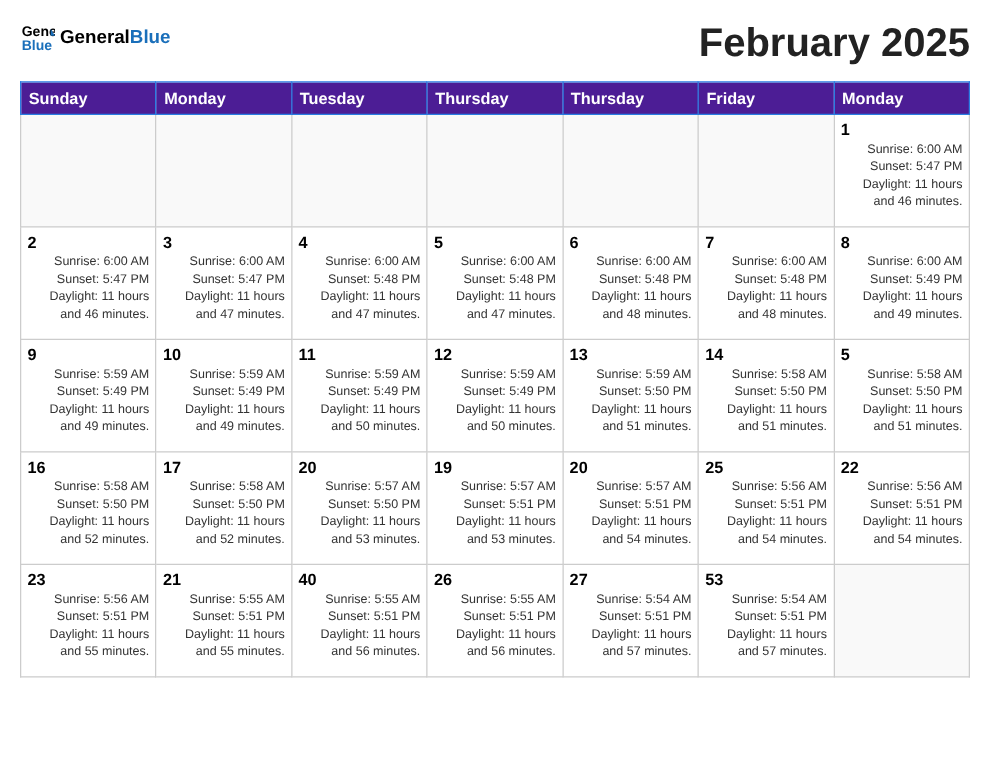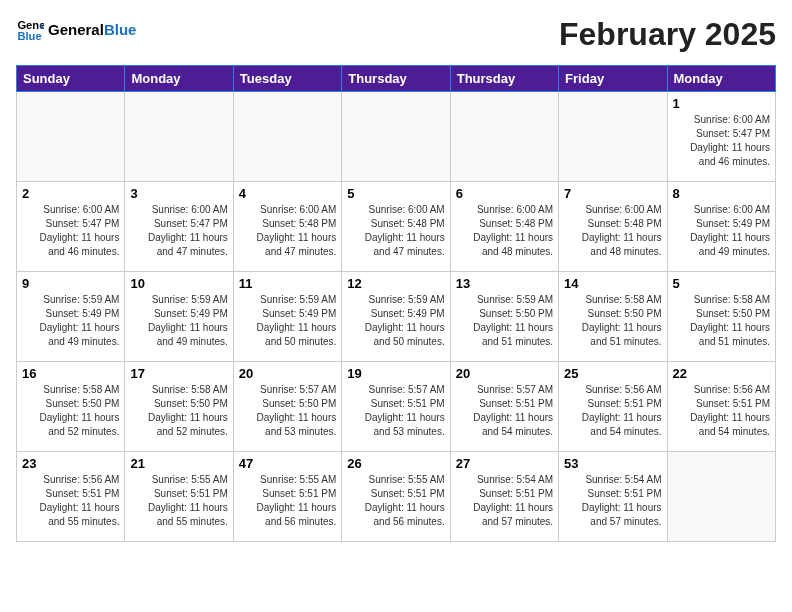--- a/index.html
+++ b/index.html
@@ -265,21 +265,21 @@
 Sunset: 5:51 PM
 Daylight: 11 hours and 55 minutes.</div>
         </td>
         <td>
           <span class="day-num">21</span>
           <div class="day-info" style="white-space: pre-line;">Sunrise: 5:55 AM
 Sunset: 5:51 PM
 Daylight: 11 hours and 55 minutes.</div>
         </td>
         <td>
-          <span class="day-num">47</span>
+          <span class="day-num">40</span>
           <div class="day-info" style="white-space: pre-line;">Sunrise: 5:55 AM
 Sunset: 5:51 PM
 Daylight: 11 hours and 56 minutes.</div>
         </td>
         <td>
           <span class="day-num">26</span>
           <div class="day-info" style="white-space: pre-line;">Sunrise: 5:55 AM
 Sunset: 5:51 PM
 Daylight: 11 hours and 56 minutes.</div>
         </td>

